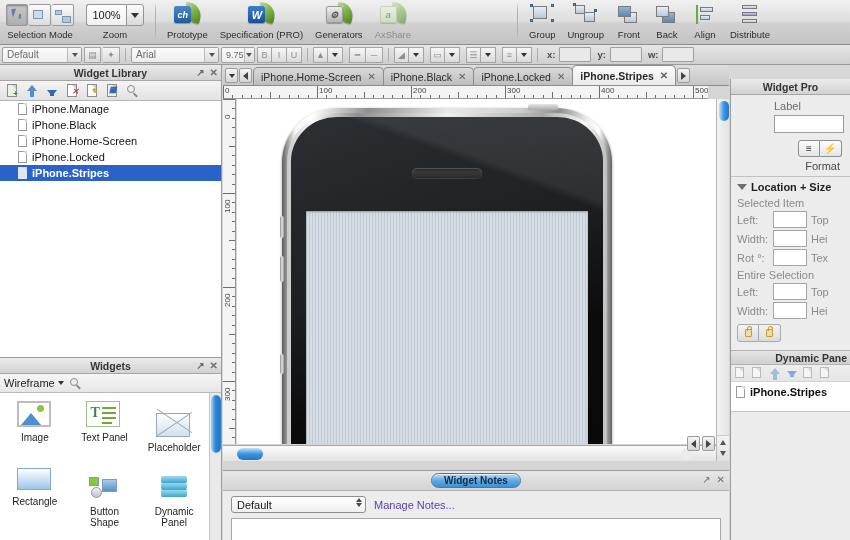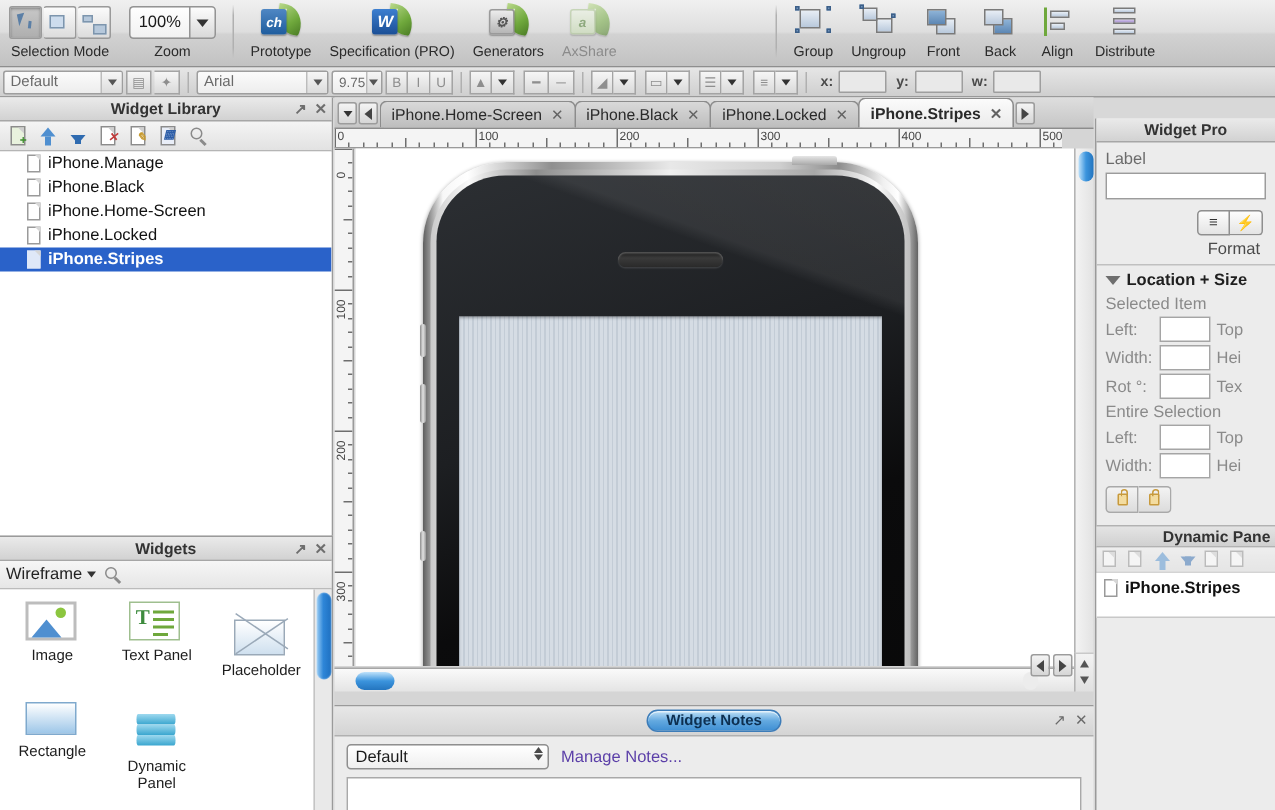--- a/index.html
+++ b/index.html
@@ -248,21 +248,21 @@
   .mac-select .stepper i.u{ border-bottom:4px solid #4a4a4a; }
   .mac-select .stepper i.d{ border-top:4px solid #4a4a4a; }
   .mnotes-link{ font-size:11px; color:#5b3fa8; }
   .notes-field{ margin-top:5px; height:28px; background:#fff; border:1px solid #a9a9a9; }
 
   
   .right{ position:absolute; left:730px; top:79px; width:120px; height:475px;
      background:#ececec; border-left:1px solid #9a9a9a; }
   .wp-hdr{ height:16px; background:linear-gradient(#eaeaea,#d2d2d2); border-bottom:1px solid #a6a6a6;
      display:flex; align-items:center; justify-content:center; font-size:10.5px; font-weight:bold; color:#333;}
-  .wp-sec{ padding:5px 6px 0 6px; }
+  .wp-sec{ padding:5px 6px 0 6px;margin-left:37px; }
   .wp-lab{ font-size:11px; color:#6b6b6b; }
   .wp-input{ height:18px; background:#fff; border:1px solid #9c9c9c; margin-top:3px; }
   .wp-tabs{ display:flex; justify-content:flex-end; margin-top:7px; padding-right:2px; }
   .wp-tab{ width:22px; height:17px; border:1px solid #8f8f8f; display:flex; align-items:center;
      justify-content:center; background:linear-gradient(#fdfdfd,#e4e4e4); font-size:10px; color:#333;}
   .wp-tab:first-child{ border-radius:3px 0 0 3px; }
   .wp-tab:last-child{ border-radius:0 3px 3px 0; border-left:none; }
   .wp-fmt{ text-align:right; font-size:11px; color:#4a4a4a; padding:3px 4px 0 0; }
   .wp-divider{ height:1px; background:#c0c0c0; margin:4px 0 0 0; }
   .wp-group{ display:flex; align-items:center; gap:4px; padding:4px 6px 2px 6px; }
@@ -607,20 +607,28 @@
         <div class="wgico">
             <div class="ic-ph"></div>
           </div>
         <div class="lbl">Placeholder</div>
       </div>
       <div class="wgitem">
         <div class="wgico">
             <div class="ic-rect"></div>
           </div>
         <div class="lbl">Rectangle</div>
+      </div>
+      <div class="wgitem" style="margin-top:10px;">
+        <div class="wgico ic-btn">
+          <i style="left:3px;top:2px;width:10px;height:9px;background:#8cc63f;"></i>
+          <i style="left:16px;top:4px;width:15px;height:13px;background:linear-gradient(#a8cdea,#5b91c4);"></i>
+          <i style="left:5px;top:12px;width:11px;height:11px;border-radius:50%;background:linear-gradient(#f0f0f0,#c4c4c4);"></i>
+        </div>
+        <div class="lbl"><span>Button</span><br><span>Shape</span></div>
       </div>
       <div class="wgitem" style="margin-top:10px;">
         <div class="wgico ic-dyn">
           <i style="top:1px;"></i>
             <i style="top:8px;"></i>
             <i style="top:15px;"></i>
         </div>
         <div class="lbl"><span>Dynamic</span><br><span>Panel</span></div>
       </div>
     </div>

